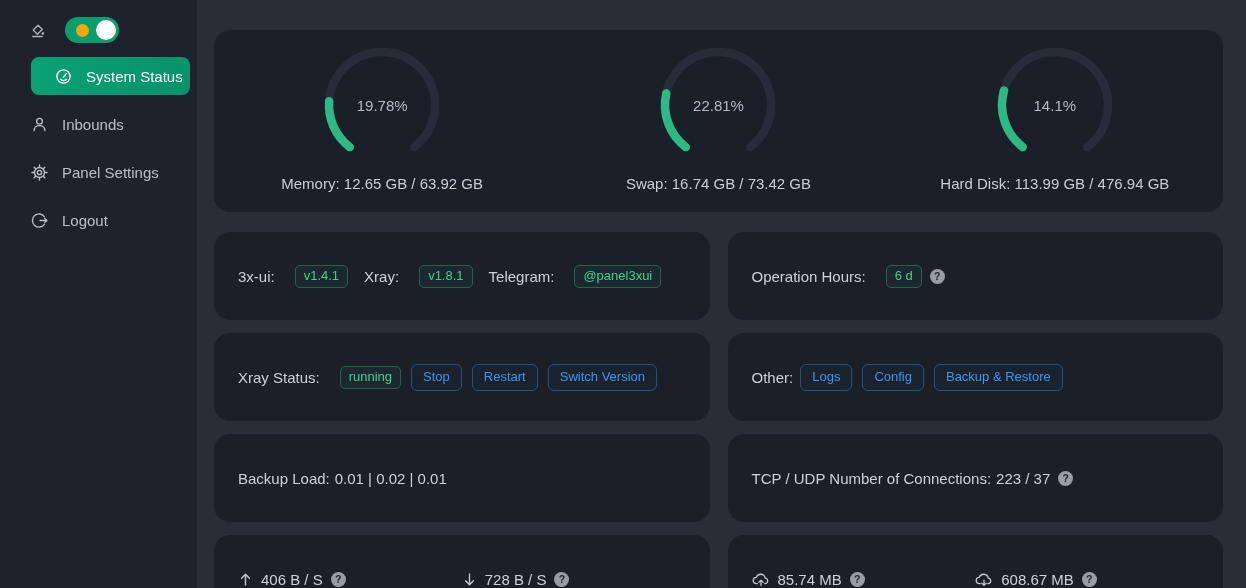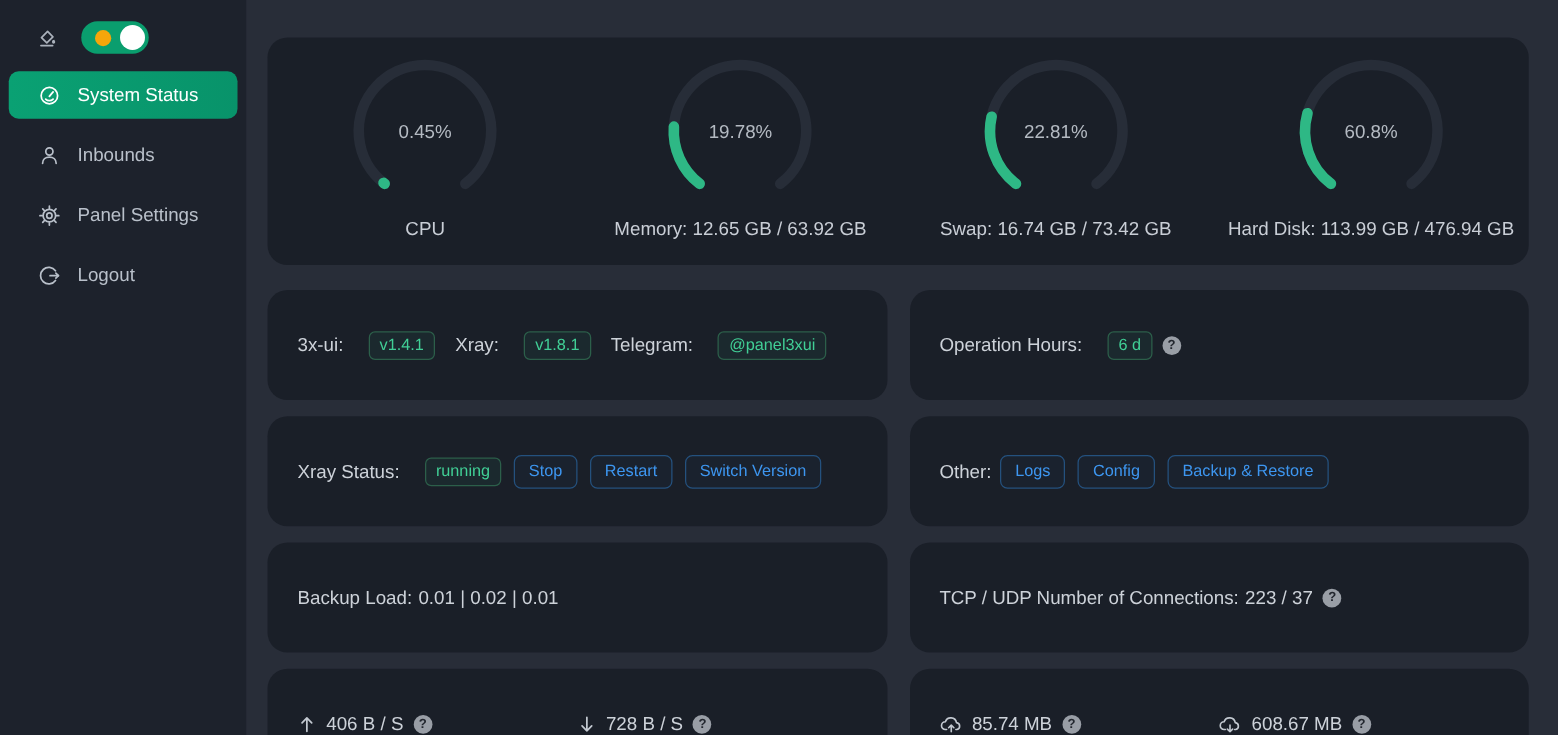--- a/index.html
+++ b/index.html
@@ -24,21 +24,21 @@
   }
   .theme-toggle .sun  { position:absolute; left:11px; top:6.5px; width:13px; height:13px; border-radius:50%; background:#f5a60a; }
   .theme-toggle .knob { position:absolute; right:3px; top:3px;  width:20px; height:20px; border-radius:50%; background:#ffffff; }
 
   .menu { margin-top:14px; padding:0 7px; display:flex; flex-direction:column; gap:10px; }
   .menu-item {
     height:38px; border-radius:8px; display:flex; align-items:center;
     padding-left:24px; gap:14px; font-size:15px; color:#b9c0ca; cursor:pointer;
   }
   .menu-item .mi-icon { display:inline-flex; width:17px; justify-content:center; }
-  .menu-item.active { background:linear-gradient(90deg,#0aa173,#08936a); color:#ffffff; }
+  .menu-item.active { background:linear-gradient(90deg,#0aa173,#08936a); color:#ffffff;margin-left:24px; }
 
   
   .main { flex:1; padding:30px 23px 0 17px; }
   .card { background:#1a1f28; border-radius:16px; }
 
   .gauges-card { height:182px; display:flex; align-items:flex-start; padding-top:14px; }
   .gauge-col { flex:1; display:flex; flex-direction:column; align-items:center; }
   .gauge { width:122px; height:122px; position:relative; }
   .gauge svg { width:122px; height:122px; display:block; }
   .gauge .pct {
@@ -141,32 +141,20 @@
   </aside>
 
   <main class="main">
 
     <section class="card gauges-card">
       <div class="gauge-col">
         <div class="gauge">
           <div>
               <svg viewBox="0 0 122 122">
                 <path d="M 28.73 103.05 A 53 53 0 1 1 93.27 103.05" fill="none" stroke="#272d38" stroke-width="8.5" stroke-linecap="round"></path>
-                <path d="M 28.73 103.05 A 53 53 0 1 1 93.27 103.05" fill="none" stroke="#2eb885" stroke-width="8.5" stroke-linecap="round" stroke-dasharray="1.1863439258118458 263.6319835137435"></path>
-              </svg>
-            </div>
-          <div class="pct">0.45%</div>
-        </div>
-        <div class="gauge-label">CPU</div>
-      </div>
-      <div class="gauge-col">
-        <div class="gauge">
-          <div>
-              <svg viewBox="0 0 122 122">
-                <path d="M 28.73 103.05 A 53 53 0 1 1 93.27 103.05" fill="none" stroke="#272d38" stroke-width="8.5" stroke-linecap="round"></path>
                 <path d="M 28.73 103.05 A 53 53 0 1 1 93.27 103.05" fill="none" stroke="#2eb885" stroke-width="8.5" stroke-linecap="round" stroke-dasharray="52.14640633901846 263.6319835137435"></path>
               </svg>
             </div>
           <div class="pct">19.78%</div>
         </div>
         <div class="gauge-label">Memory: 12.65 GB / 63.92 GB</div>
       </div>
       <div class="gauge-col">
         <div class="gauge">
           <div>
@@ -180,21 +168,21 @@
         <div class="gauge-label">Swap: 16.74 GB / 73.42 GB</div>
       </div>
       <div class="gauge-col">
         <div class="gauge">
           <div>
               <svg viewBox="0 0 122 122">
                 <path d="M 28.73 103.05 A 53 53 0 1 1 93.27 103.05" fill="none" stroke="#272d38" stroke-width="8.5" stroke-linecap="round"></path>
                 <path d="M 28.73 103.05 A 53 53 0 1 1 93.27 103.05" fill="none" stroke="#2eb885" stroke-width="8.5" stroke-linecap="round" stroke-dasharray="63.00804405978469 263.6319835137435"></path>
               </svg>
             </div>
-          <div class="pct">60.8%</div>
+          <div class="pct">14.1%</div>
         </div>
         <div class="gauge-label">Hard Disk: 113.99 GB / 476.94 GB</div>
       </div>
     </section>
 
     <div class="rows">
 
       <div class="card row-card">
         <span class="lbl">3x-ui:</span>
         <span class="tag">v1.4.1</span>

